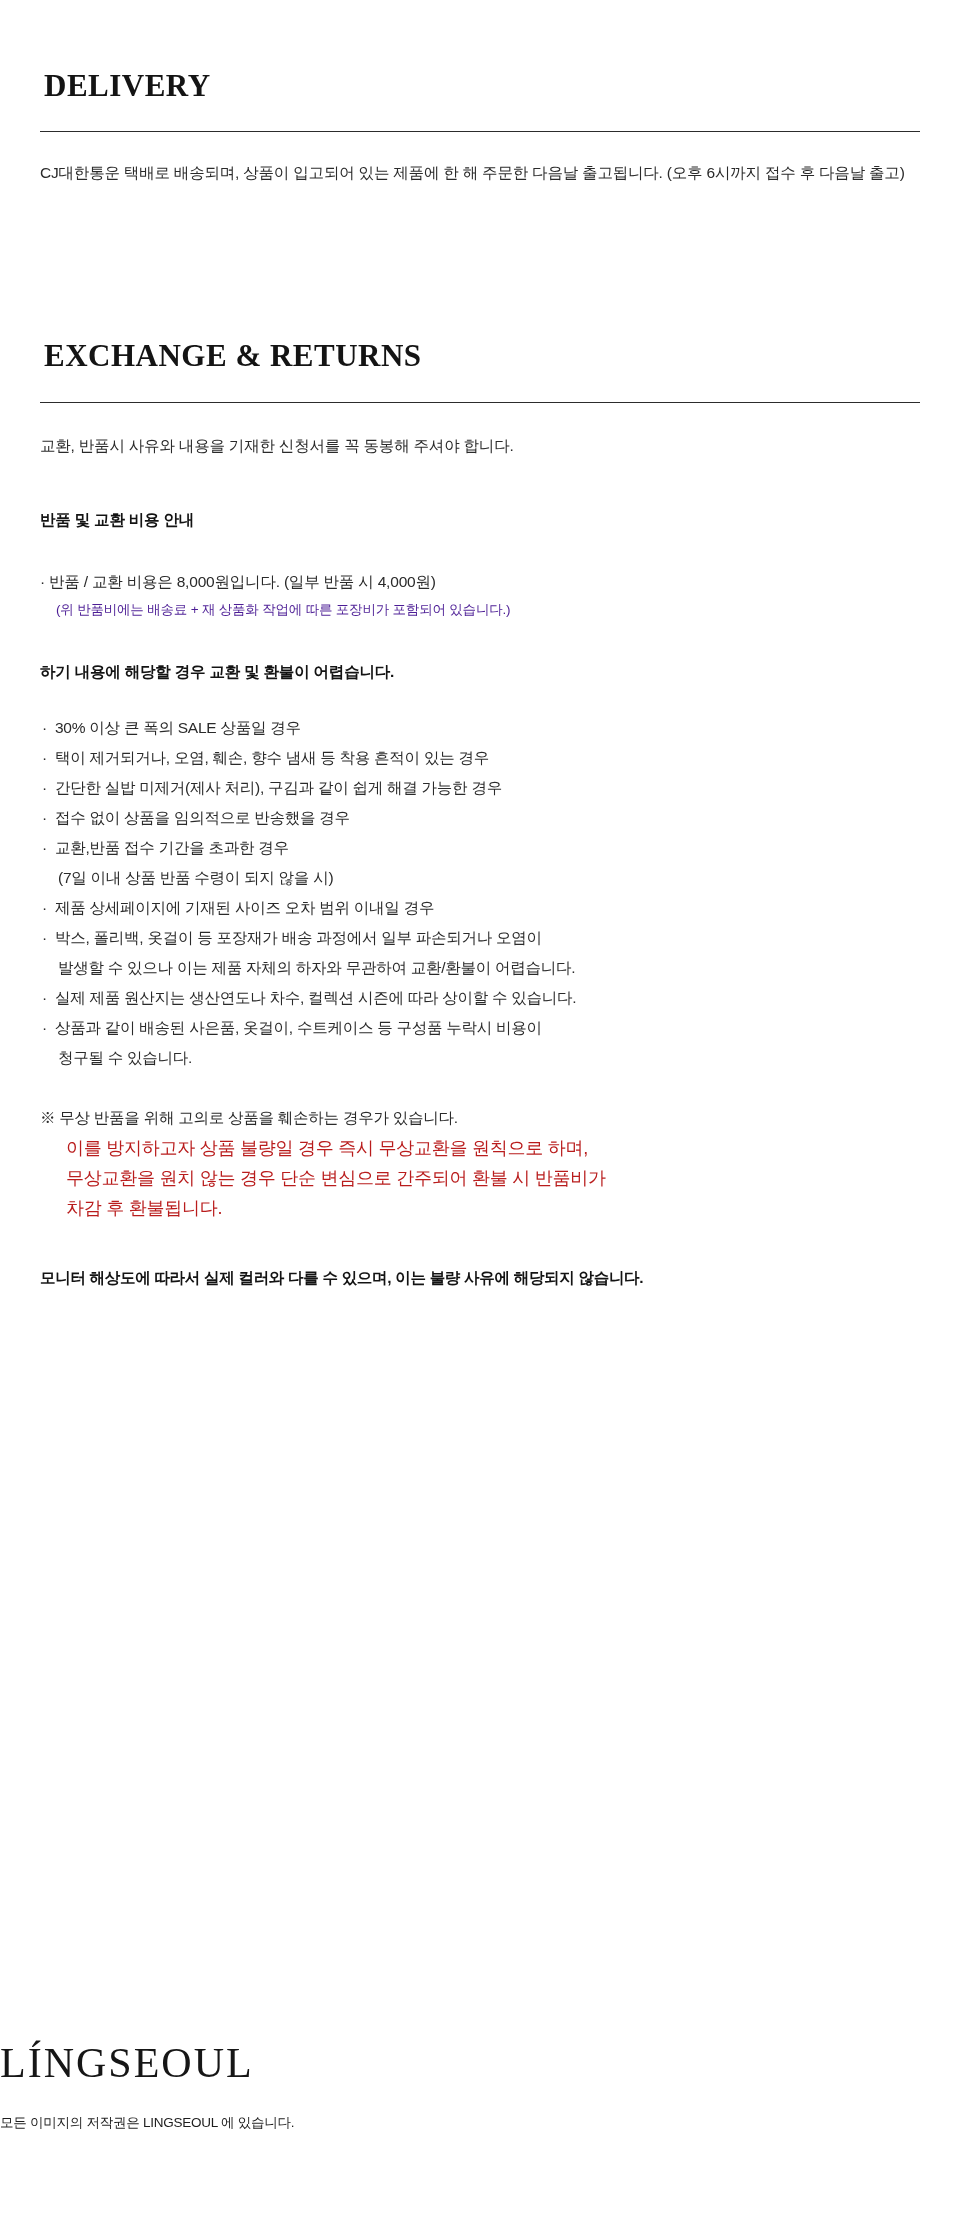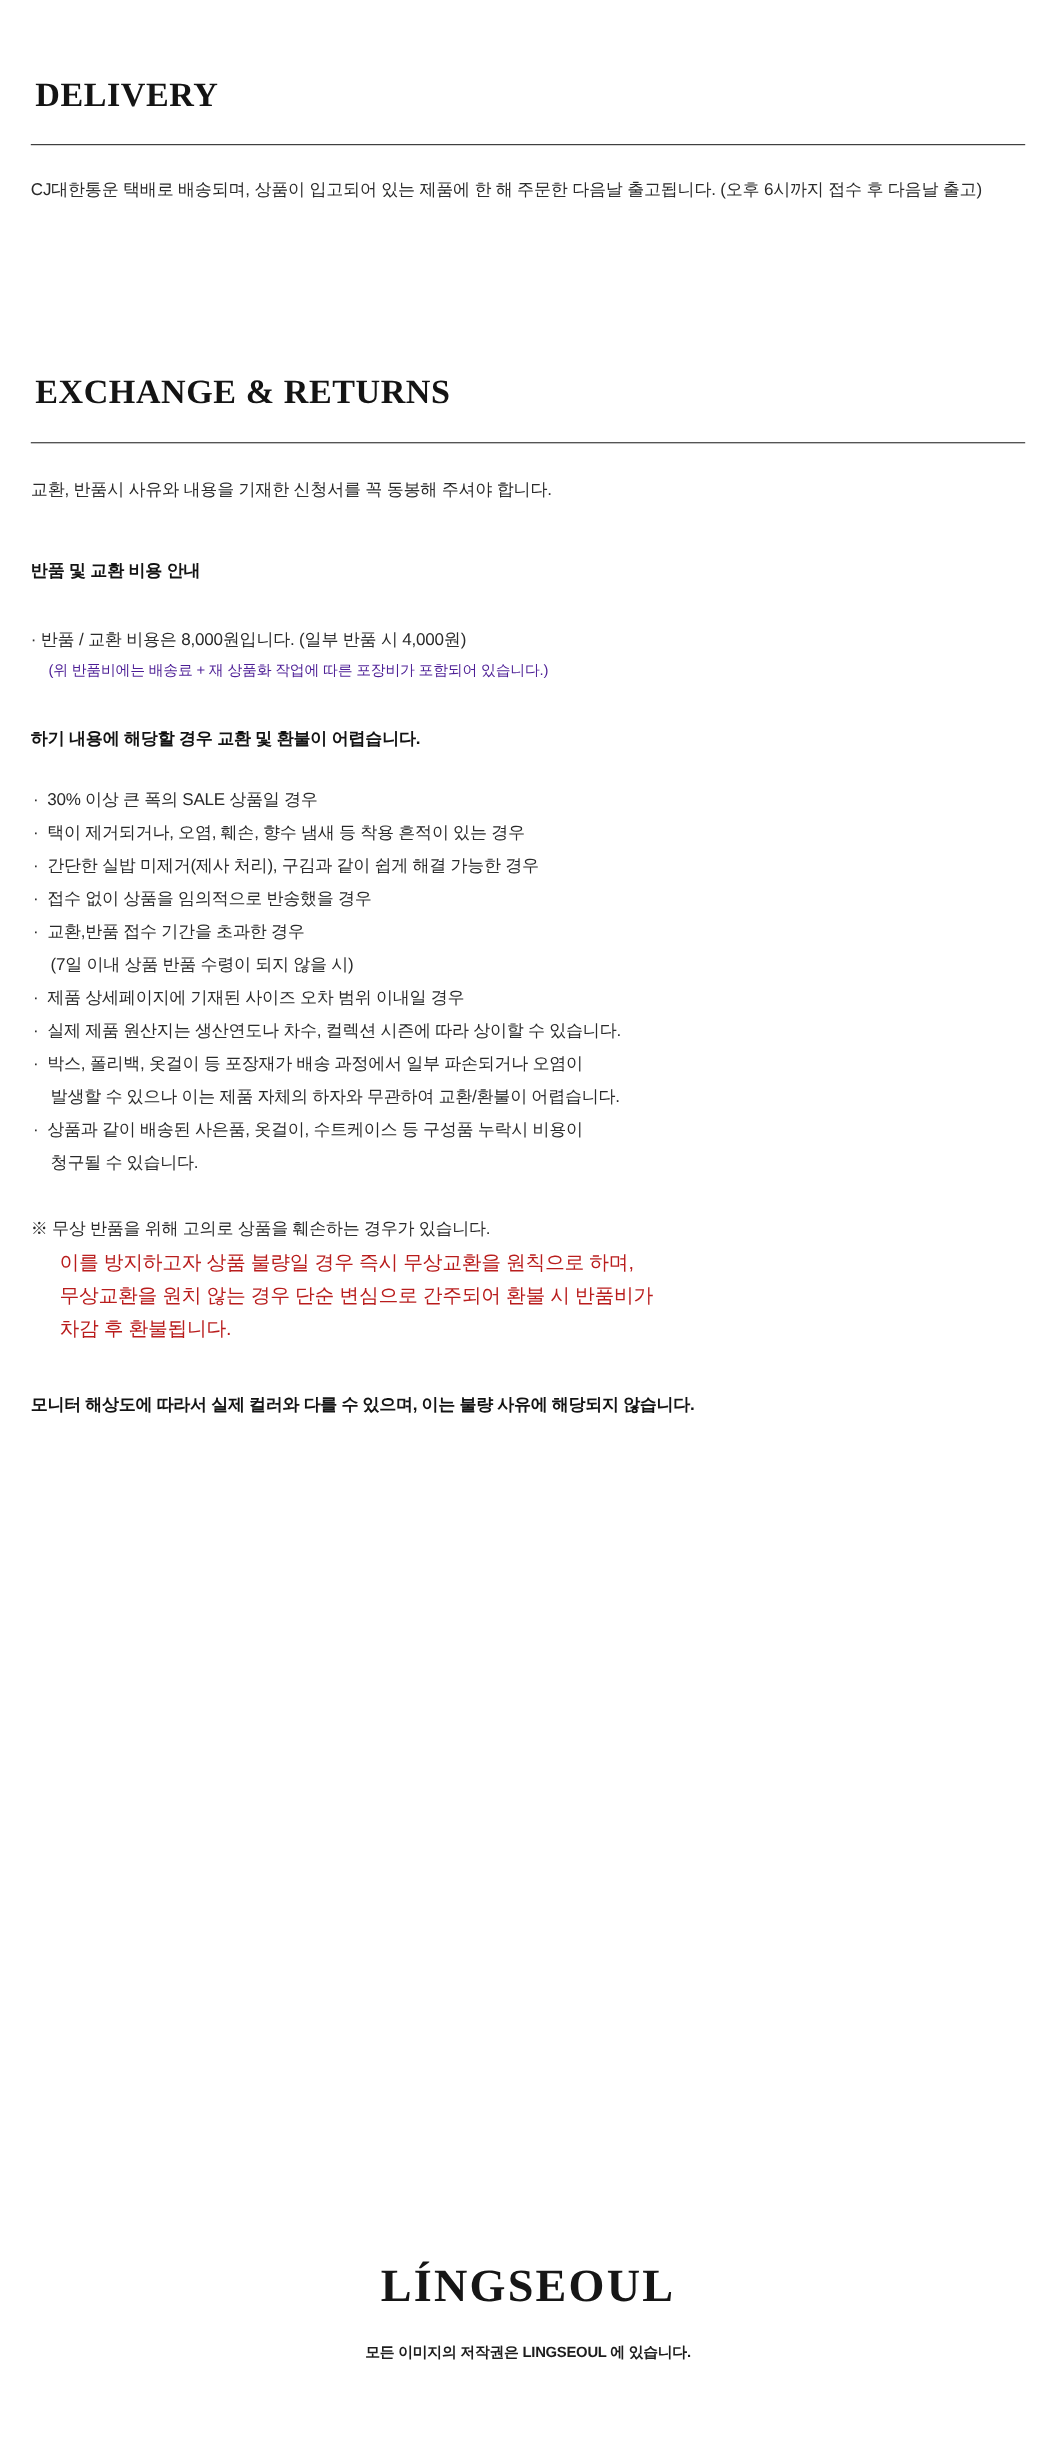--- a/index.html
+++ b/index.html
@@ -12,21 +12,21 @@
     height: 2220px;
     font-family: "Liberation Sans", sans-serif;
     color: #1a1a1a;
     -webkit-font-smoothing: antialiased;
   }
   .page {
     position: relative;
     width: 960px;
     height: 2220px;
     box-sizing: border-box;
-    padding: 0 28px;
+    padding: 0 40px;
     overflow: hidden;
   }
 
   
   .section {
     margin: 0;
   }
   .section-title {
     font-family: "Liberation Serif", serif;
     font-weight: bold;
@@ -149,23 +149,21 @@
     font-size: 15.5px;
     line-height: 30px;
     letter-spacing: -0.3px;
   }
 
   
   #footer {
     position: absolute;
     left: 0;
     right: 0;
-    bottom: 68px;
-    text-align: center;
-    font-weight: bold;
+    bottom: 84px;
   }
   #brand-logo {
     font-family: "Liberation Serif", serif;
     font-size: 42px;
     letter-spacing: 2px;
     color: #161616;
     line-height: 50px;
   }
   #copyright {
     margin-top: 10px;
@@ -220,25 +218,25 @@
         <span>접수 없이 상품을 임의적으로 반송했을 경우</span>
       </li>
       <li>
         <span>교환,반품 접수 기간을 초과한 경우</span>
         <span class="cont">(7일 이내 상품 반품 수령이 되지 않을 시)</span>
       </li>
       <li>
         <span>제품 상세페이지에 기재된 사이즈 오차 범위 이내일 경우</span>
       </li>
       <li>
-        <span>실제 제품 원산지는 생산연도나 차수, 컬렉션 시즌에 따라 상이할 수 있습니다.</span>
-      </li>
-      <li>
         <span>박스, 폴리백, 옷걸이 등 포장재가 배송 과정에서 일부 파손되거나 오염이</span>
         <span class="cont">발생할 수 있으나 이는 제품 자체의 하자와 무관하여 교환/환불이 어렵습니다.</span>
+      </li>
+      <li>
+        <span>실제 제품 원산지는 생산연도나 차수, 컬렉션 시즌에 따라 상이할 수 있습니다.</span>
       </li>
       <li>
         <span>상품과 같이 배송된 사은품, 옷걸이, 수트케이스 등 구성품 누락시 비용이</span>
         <span class="cont">청구될 수 있습니다.</span>
       </li>
     </ul>
 
     <div id="note-block">
       <div class="note-head">※ 무상 반품을 위해 고의로 상품을 훼손하는 경우가 있습니다.</div>
       <div class="note-line">이를 방지하고자 상품 불량일 경우 즉시 무상교환을 원칙으로 하며,</div>

